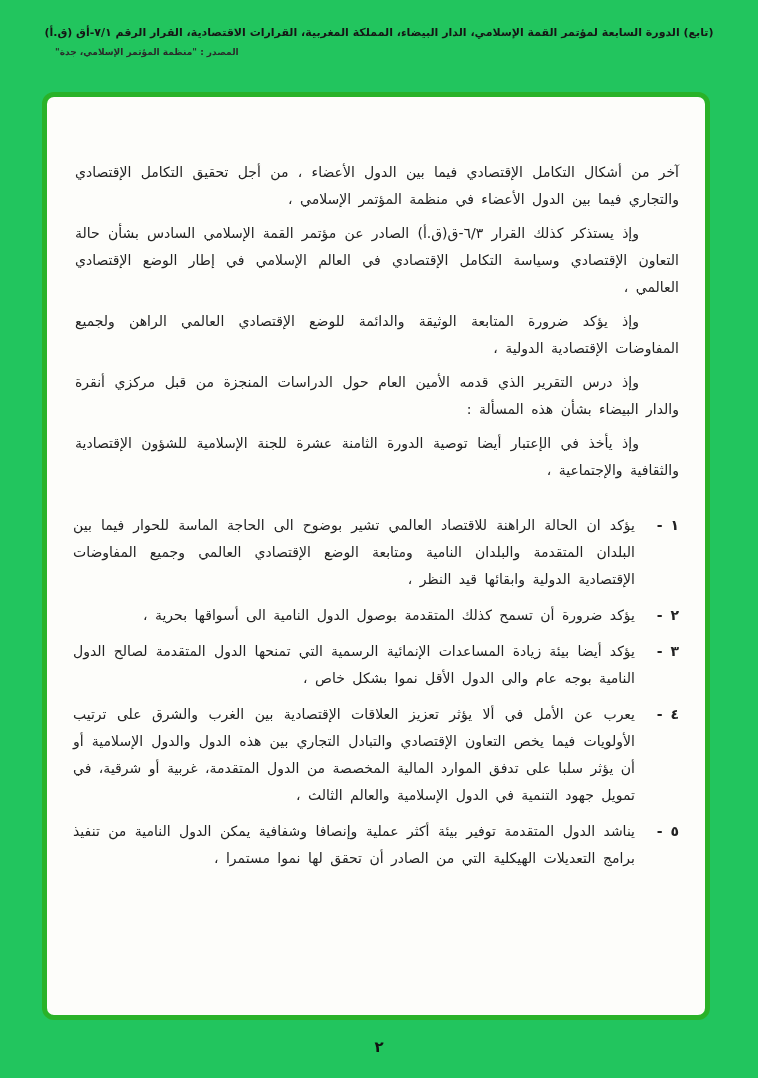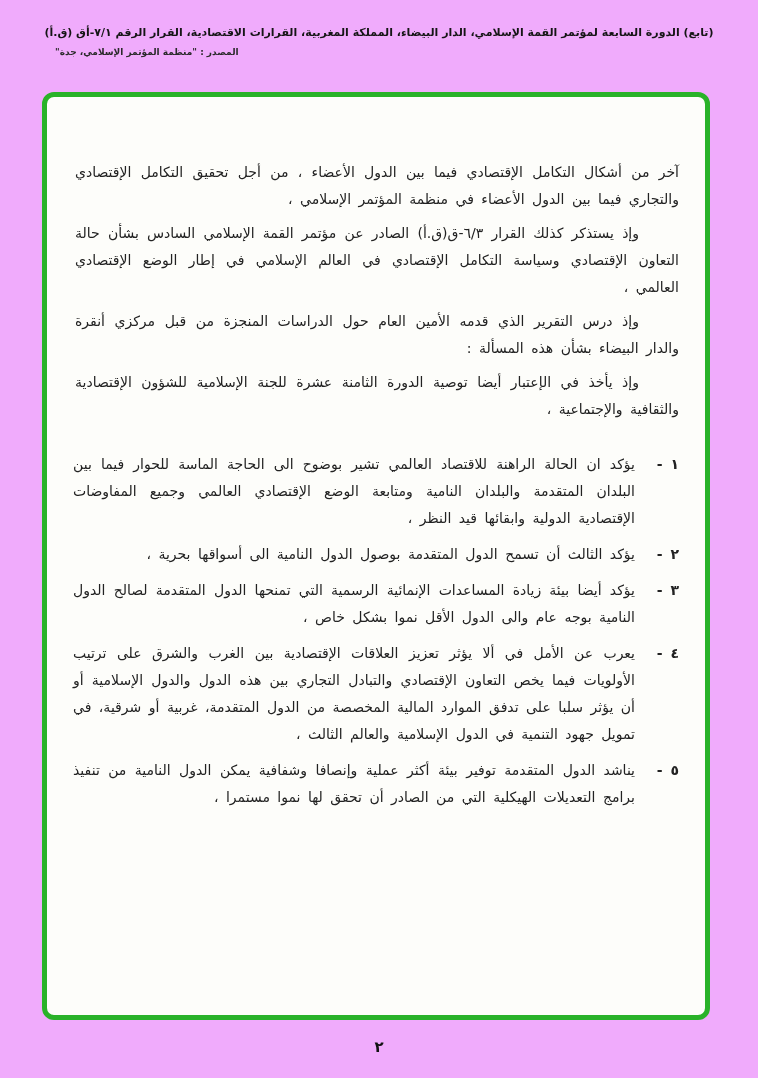--- a/index.html
+++ b/index.html
@@ -5,21 +5,21 @@
   html, body {
     margin: 0;
     padding: 0;
     background: #ffffff;
   }
   .page {
     position: relative;
     width: 758px;
     height: 1078px;
     margin: 0 auto;
-    background: #f0abfc;
+    background: #22c55e;
     font-family: "DejaVu Sans", sans-serif;
     color: #1c1c1c;
     direction: rtl;
     overflow: hidden;
   }
   .header {
     padding-top: 26px;
   }
   .header-title {
     font-size: 11px;
@@ -108,35 +108,36 @@
     <div class="header-source">المصدر : "منظمة المؤتمر الإسلامي، جدة"</div>
   </div>
 
   <div class="doc-frame">
     <div class="doc-content">
 
       <p class="para"><span class="lead"></span> <span>آخر من أشكال التكامل الإقتصادي فيما بين الدول الأعضاء ، من أجل تحقيق التكامل الإقتصادي والتجاري فيما بين الدول الأعضاء في منظمة المؤتمر الإسلامي ،</span></p>
 
       <p class="para indented"><span class="lead">وإذ يستذكر كذلك</span> <span>القرار ٦/٣-ق(ق.أ) الصادر عن مؤتمر القمة الإسلامي السادس بشأن حالة التعاون الإقتصادي وسياسة التكامل الإقتصادي في العالم الإسلامي في إطار الوضع الإقتصادي العالمي ،</span></p>
 
+      <p class="para indented"><span class="lead">وإذ يؤكد</span> <span>ضرورة المتابعة الوثيقة والدائمة للوضع الإقتصادي العالمي الراهن ولجميع المفاوضات الإقتصادية الدولية ،</span></p>
 
       <p class="para indented"><span class="lead">وإذ درس</span> <span>التقرير الذي قدمه الأمين العام حول الدراسات المنجزة من قبل مركزي أنقرة والدار البيضاء بشأن هذه المسألة :</span></p>
 
       <p class="para indented"><span class="lead">وإذ يأخذ في الإعتبار</span> <span>أيضا توصية الدورة الثامنة عشرة للجنة الإسلامية للشؤون الإقتصادية والثقافية والإجتماعية ،</span></p>
 
       <div class="items">
 
         <div class="item">
           <div class="item-num">١ -</div>
           <div class="item-text"><span class="lead">يؤكد</span> <span>ان الحالة الراهنة للاقتصاد العالمي تشير بوضوح الى الحاجة الماسة للحوار فيما بين البلدان المتقدمة والبلدان النامية ومتابعة الوضع الإقتصادي العالمي وجميع المفاوضات الإقتصادية الدولية وابقائها قيد النظر ،</span></div>
         </div>
 
         <div class="item">
           <div class="item-num">٢ -</div>
-          <div class="item-text"><span class="lead">يؤكد</span> <span>الثالث أن تسمح الدول المتقدمة بوصول الدول النامية الى أسواقها بحرية ،</span></div>
+          <div class="item-text"><span class="lead">يؤكد</span> <span>ضرورة أن تسمح كذلك المتقدمة بوصول الدول النامية الى أسواقها بحرية ،</span></div>
         </div>
 
         <div class="item">
           <div class="item-num">٣ -</div>
           <div class="item-text"><span class="lead">يؤكد</span> <span>أيضا بيئة زيادة المساعدات الإنمائية الرسمية التي تمنحها الدول المتقدمة لصالح الدول النامية بوجه عام والى الدول الأقل نموا بشكل خاص ،</span></div>
         </div>
 
         <div class="item">
           <div class="item-num">٤ -</div>
           <div class="item-text"><span class="lead">يعرب</span> <span>عن الأمل في ألا يؤثر تعزيز العلاقات الإقتصادية بين الغرب والشرق على ترتيب الأولويات فيما يخص التعاون الإقتصادي والتبادل التجاري بين هذه الدول والدول الإسلامية أو أن يؤثر سلبا على تدفق الموارد المالية المخصصة من الدول المتقدمة، غربية أو شرقية، في تمويل جهود التنمية في الدول الإسلامية والعالم الثالث ،</span></div>

